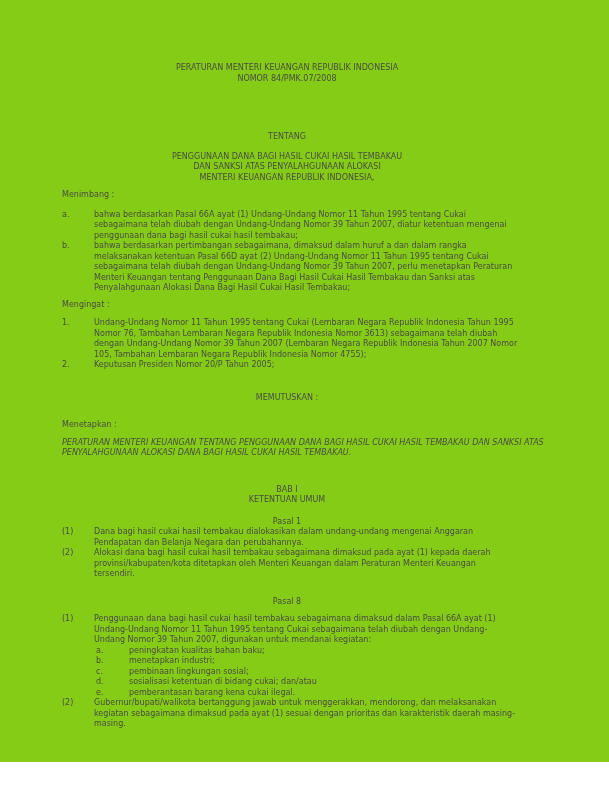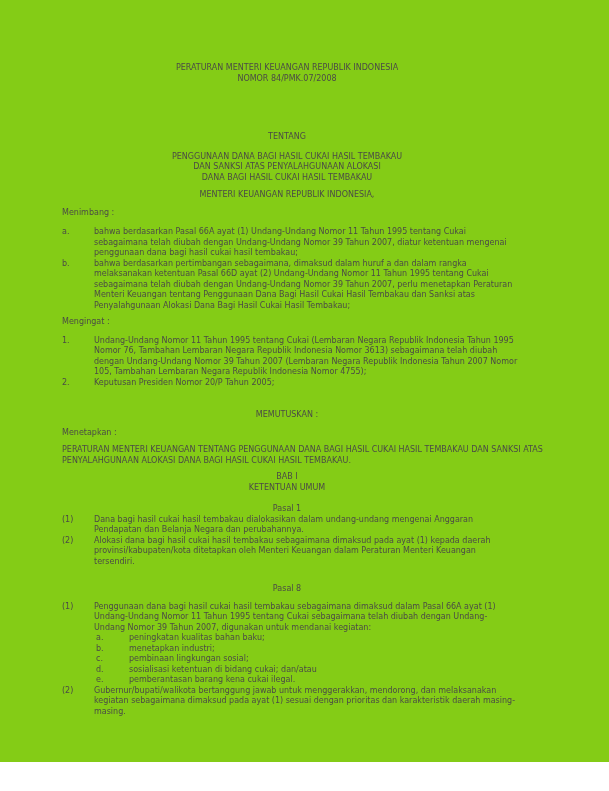--- a/index.html
+++ b/index.html
@@ -26,50 +26,49 @@
   }
   .row { display: flex; }
   .marker { flex: 0 0 32px; }
   .itext { width: 424px; }
   .subrow { display: flex; margin-left: 2px; }
   .submarker { flex: 0 0 33px; }
   .subtext { flex: 1; }
 
   .blk-header          { margin-bottom: 10px; }
   .blk-tentang         { margin-bottom: 9px; margin-top: 48px; }
-  .blk-title           { margin-bottom: 7px; }
+  .blk-title           { }
   .blk-issuer          { margin-bottom: 7px; }
   .blk-menimbang-label { margin-bottom: 9px; }
   .blk-menimbang-list  { margin-bottom: 6px; }
   .blk-mengingat-label { margin-bottom: 8px; }
   .blk-mengingat-list  { margin-bottom: 22px; }
-  .blk-memutuskan      { margin-bottom: 7px; }
+  .blk-memutuskan      { margin-bottom: 17px; }
   .blk-menetapkan-label{ margin-bottom: 7px; }
-  .blk-menetapkan-text { margin-bottom: 6px; width: 484px; }
+  .blk-menetapkan-text { margin-bottom: 26px; width: 484px; font-style: italic; }
   .blk-bab             { margin-bottom: 11px; }
   .blk-pasal1-head     { }
   .blk-pasal1-list     { margin-bottom: 17px; }
   .blk-pasal2-head     { margin-bottom: 7px; }
 </style>
 </head>
 <body>
 
 <div class="page">
 
   <div class="center blk-header">
     <div>PERATURAN MENTERI KEUANGAN REPUBLIK INDONESIA</div>
     <div>NOMOR 84/PMK.07/2008</div>
   </div>
 
   <div class="center blk-tentang">TENTANG</div>
 
   <div class="center blk-title">
     <div>PENGGUNAAN DANA BAGI HASIL CUKAI HASIL TEMBAKAU</div>
     <div>DAN SANKSI ATAS PENYALAHGUNAAN ALOKASI</div>
-    <div>DANA BAGI HASIL CUKAI HASIL TEMBAKAU</div>
   </div>
 
   <div class="center blk-issuer">MENTERI KEUANGAN REPUBLIK INDONESIA,</div>
 
   <div class="blk-menimbang-label">Menimbang :</div>
   <div class="blk-menimbang-list">
     <div class="row">
       <div class="marker">a.</div>
       <div class="itext">bahwa berdasarkan Pasal 66A ayat (1) Undang-Undang Nomor 11 Tahun 1995 tentang Cukai sebagaimana telah diubah dengan Undang-Undang Nomor 39 Tahun 2007, diatur ketentuan mengenai penggunaan dana bagi hasil cukai hasil tembakau;</div>
     </div>

